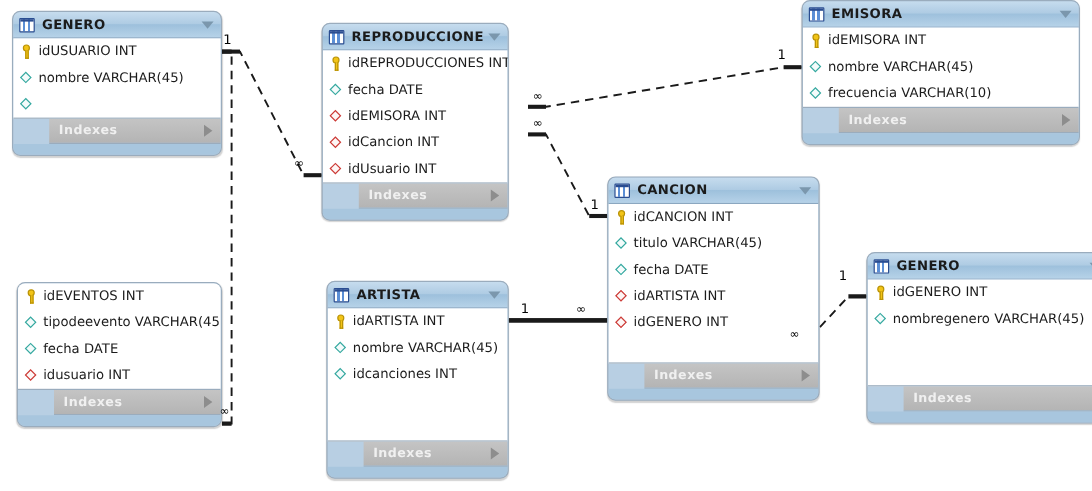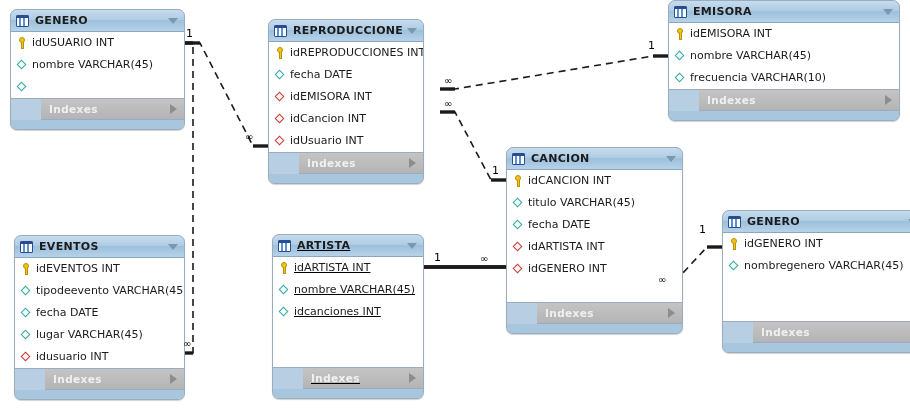--- a/index.html
+++ b/index.html
@@ -335,54 +335,45 @@
           </div>
           <div class="col blank"></div>
         </div>
         <div class="tbl-foot">
           <span class="foot-txt">Indexes</span>
           <span class="foot-caret"></span>
         </div>
         <div class="tbl-tail"></div>
       </div>
       <div class="tbl" style="left: 14px; top: 235px; width: 171px;">
-        <div class="tbl-head">
-          <span class="tbl-icon"></span>
-          <span class="tbl-title">EVENTOS</span>
-          <span class="tbl-caret"></span>
-        </div>
         <div class="tbl-body">
           <div class="col">
             <span class="col-ico ico-pk"></span>
             <span class="col-txt">idEVENTOS INT</span>
           </div>
           <div class="col">
             <span class="col-ico ico-dia"></span>
             <span class="col-txt">tipodeevento VARCHAR(45)</span>
           </div>
           <div class="col">
             <span class="col-ico ico-dia"></span>
             <span class="col-txt">fecha DATE</span>
           </div>
           <div class="col">
-            <span class="col-ico ico-dia"></span>
-            <span class="col-txt">lugar VARCHAR(45)</span>
-          </div>
-          <div class="col">
             <span class="col-ico ico-dia ico-fk"></span>
             <span class="col-txt">idusuario INT</span>
           </div>
         </div>
         <div class="tbl-foot">
           <span class="foot-txt">Indexes</span>
           <span class="foot-caret"></span>
         </div>
         <div class="tbl-tail"></div>
       </div>
-      <div class="tbl" style="left: 272px; top: 234px; width: 152px; text-decoration: underline;">
+      <div class="tbl" style="left: 272px; top: 234px; width: 152px;">
         <div class="tbl-head">
           <span class="tbl-icon"></span>
           <span class="tbl-title">ARTISTA</span>
           <span class="tbl-caret"></span>
         </div>
         <div class="tbl-body">
           <div class="col">
             <span class="col-ico ico-pk"></span>
             <span class="col-txt">idARTISTA INT</span>
           </div>

